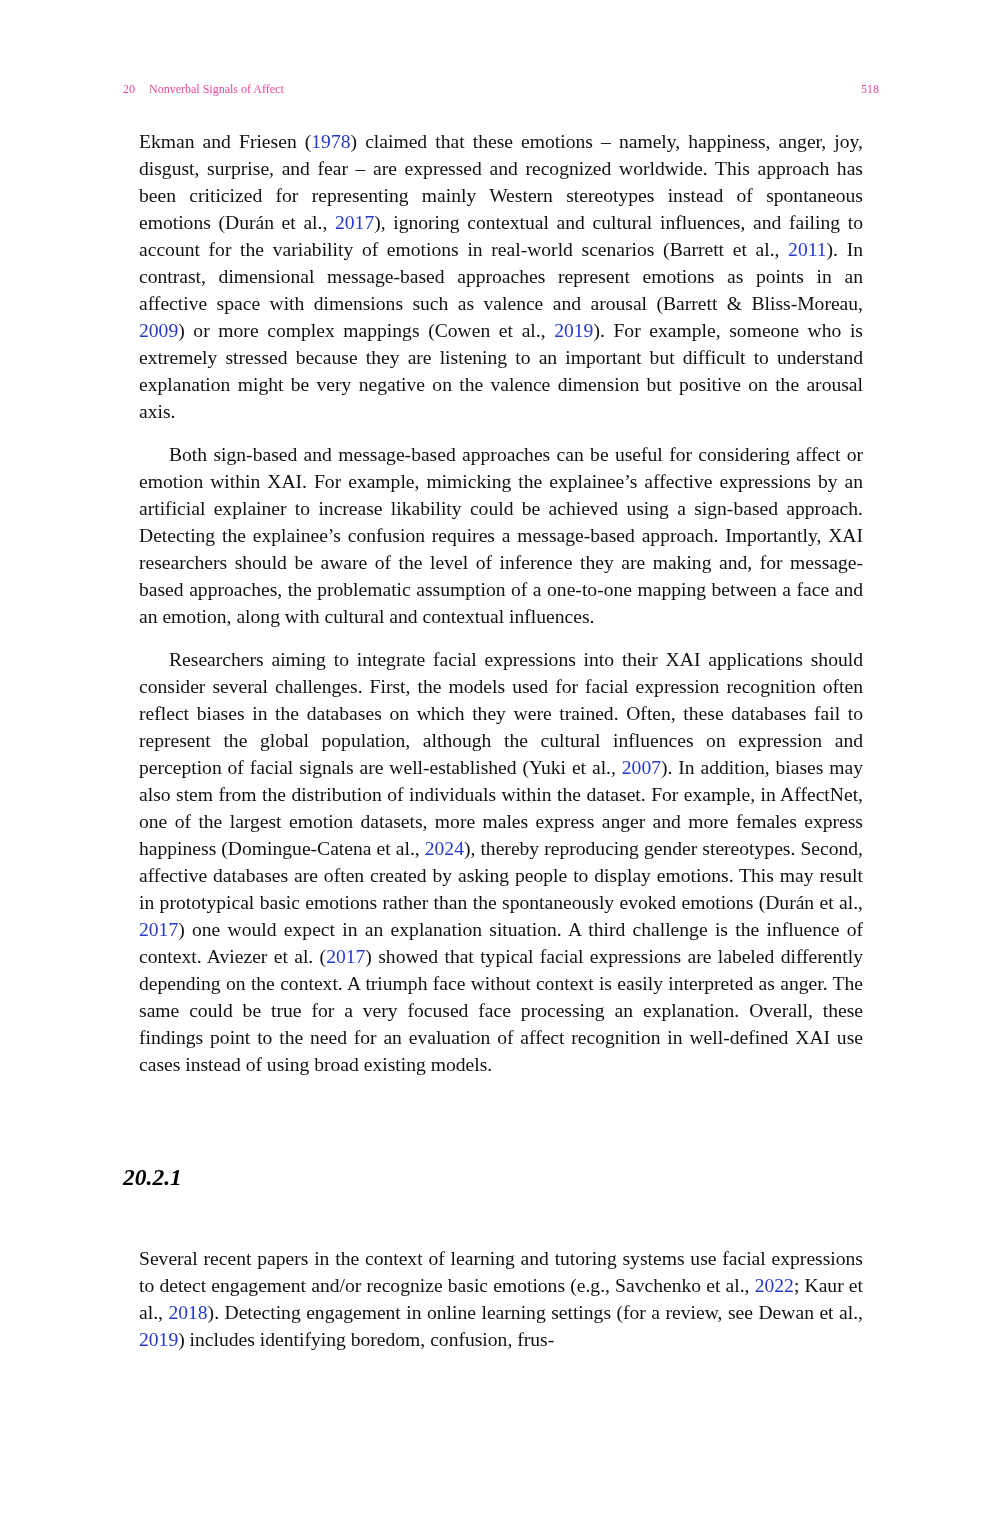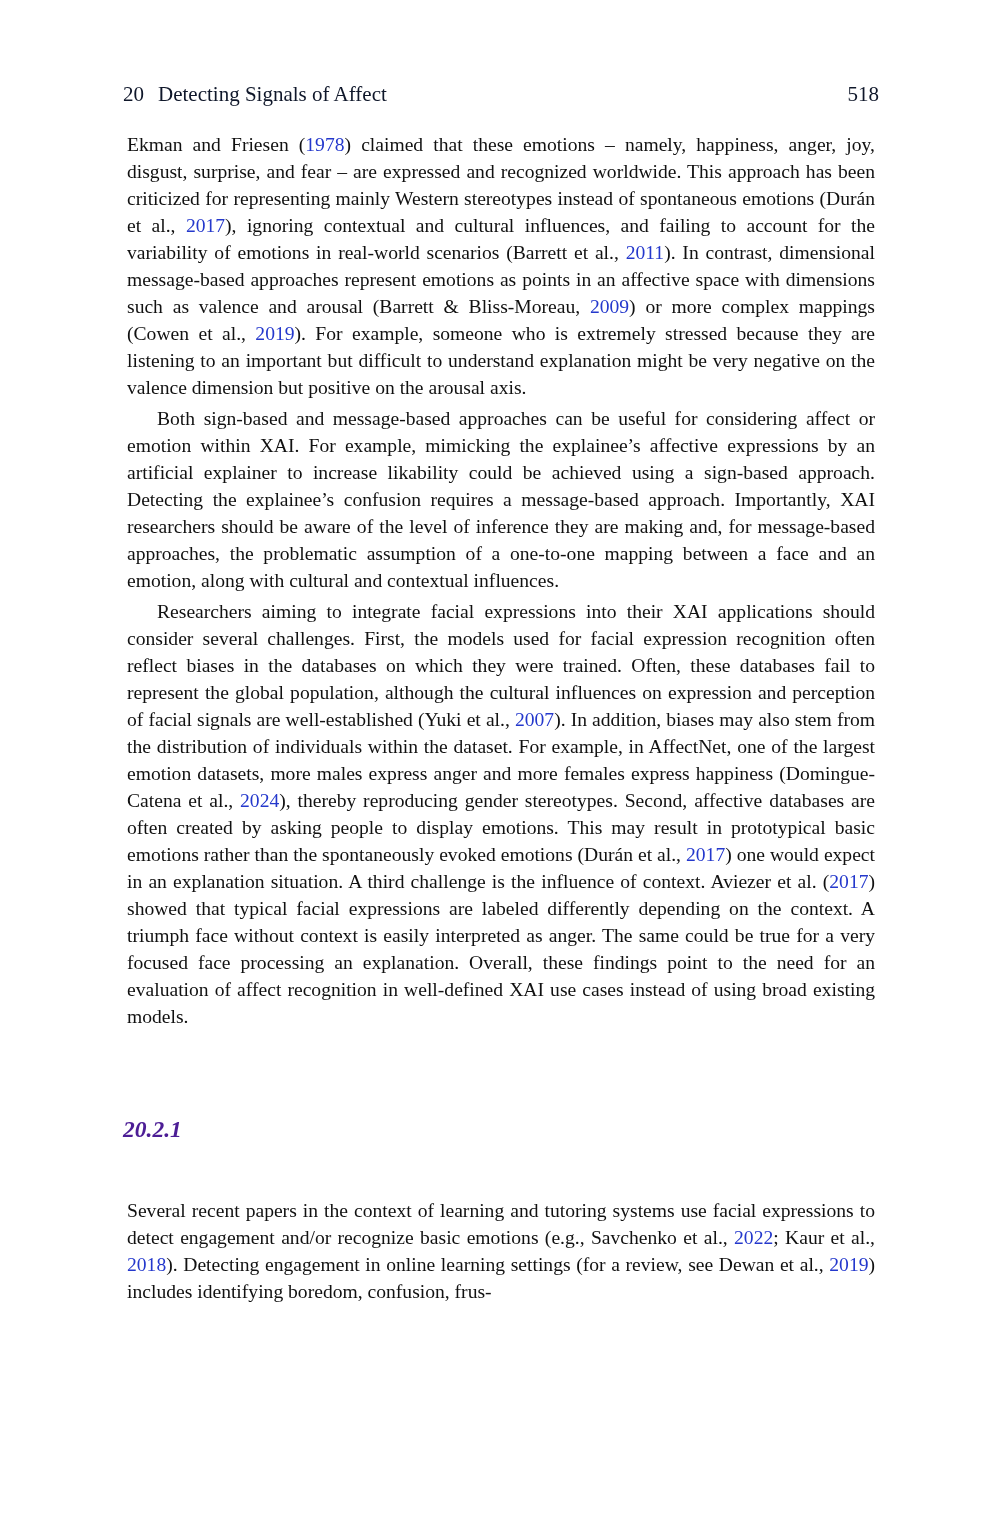--- a/index.html
+++ b/index.html
@@ -19,62 +19,62 @@
   .content-area {
     position: absolute;
     left: 123px;
     top: 82px;
     width: 756px;
   }
   .page-header {
     display: flex;
     justify-content: space-between;
     align-items: baseline;
-    font-size: 21px;
-    color: #0f172a;
-    margin-bottom: 24px;
+    font-size: 12px;
+    color: #ec4899;
+    margin-bottom: 31px;
   }
   .header-left {
     display: flex;
     gap: 14px;
   }
   .body-paragraph {
-    margin: 4px;
+    margin: 16px;
     font-size: 19.6px;
     line-height: 27px;
     text-align: justify;
   }
   .body-paragraph.indent {
     text-indent: 30px;
   }
   .citation-link {
     color: var(--link-color, #2438cc);
     text-decoration: none;
     cursor: pointer;
   }
   .section-heading {
     display: flex;
     gap: 38px;
     margin: 86px 0 54px 0;
     font-size: 23.5px;
     font-weight: bold;
     font-style: italic;
-    color: #4c1d95;
+    color: #000000;
   }
 </style>
 </head>
 <body>
 
 <div class="page">
   <div class="content-area">
 
     <div class="page-header">
       <div class="header-left">
         <span>20</span>
-        <span>Detecting Signals of Affect</span>
+        <span>Nonverbal Signals of Affect</span>
       </div>
       <span>518</span>
     </div>
 
     <div>
         <p class="body-paragraph">Ekman and Friesen (<a class="citation-link">1978</a>) claimed that these emotions – namely, happiness, anger, joy, disgust, surprise, and fear – are expressed and recognized worldwide. This approach has been criticized for representing mainly Western stereotypes instead of spontaneous emotions (Durán et al., <a class="citation-link">2017</a>), ignoring contextual and cultural influences, and failing to account for the variability of emotions in real-world scenarios (Barrett et al., <a class="citation-link">2011</a>). In contrast, dimensional message-based approaches represent emotions as points in an affective space with dimensions such as valence and arousal (Barrett &amp; Bliss-Moreau, <a class="citation-link">2009</a>) or more complex mappings (Cowen et al., <a class="citation-link">2019</a>). For example, someone who is extremely stressed because they are listening to an important but difficult to understand explanation might be very negative on the valence dimension but positive on the arousal axis.</p>
         <p class="body-paragraph indent">Both sign-based and message-based approaches can be useful for considering affect or emotion within XAI. For example, mimicking the explainee’s affective expressions by an artificial explainer to increase likability could be achieved using a sign-based approach. Detecting the explainee’s confusion requires a message-based approach. Importantly, XAI researchers should be aware of the level of inference they are making and, for message-based approaches, the problematic assumption of a one-to-one mapping between a face and an emotion, along with cultural and contextual influences.</p>
         <p class="body-paragraph indent">Researchers aiming to integrate facial expressions into their XAI applications should consider several challenges. First, the models used for facial expression recognition often reflect biases in the databases on which they were trained. Often, these databases fail to represent the global population, although the cultural influences on expression and perception of facial signals are well-established (Yuki et al., <a class="citation-link">2007</a>). In addition, biases may also stem from the distribution of individuals within the dataset. For example, in AffectNet, one of the largest emotion datasets, more males express anger and more females express happiness (Domingue-Catena et al., <a class="citation-link">2024</a>), thereby reproducing gender stereotypes. Second, affective databases are often created by asking people to display emotions. This may result in prototypical basic emotions rather than the spontaneously evoked emotions (Durán et al., <a class="citation-link">2017</a>) one would expect in an explanation situation. A third challenge is the influence of context. Aviezer et al. (<a class="citation-link">2017</a>) showed that typical facial expressions are labeled differently depending on the context. A triumph face without context is easily interpreted as anger. The same could be true for a very focused face processing an explanation. Overall, these findings point to the need for an evaluation of affect recognition in well-defined XAI use cases instead of using broad existing models.</p>
         <h2 class="section-heading">
           <span>20.2.1</span>

